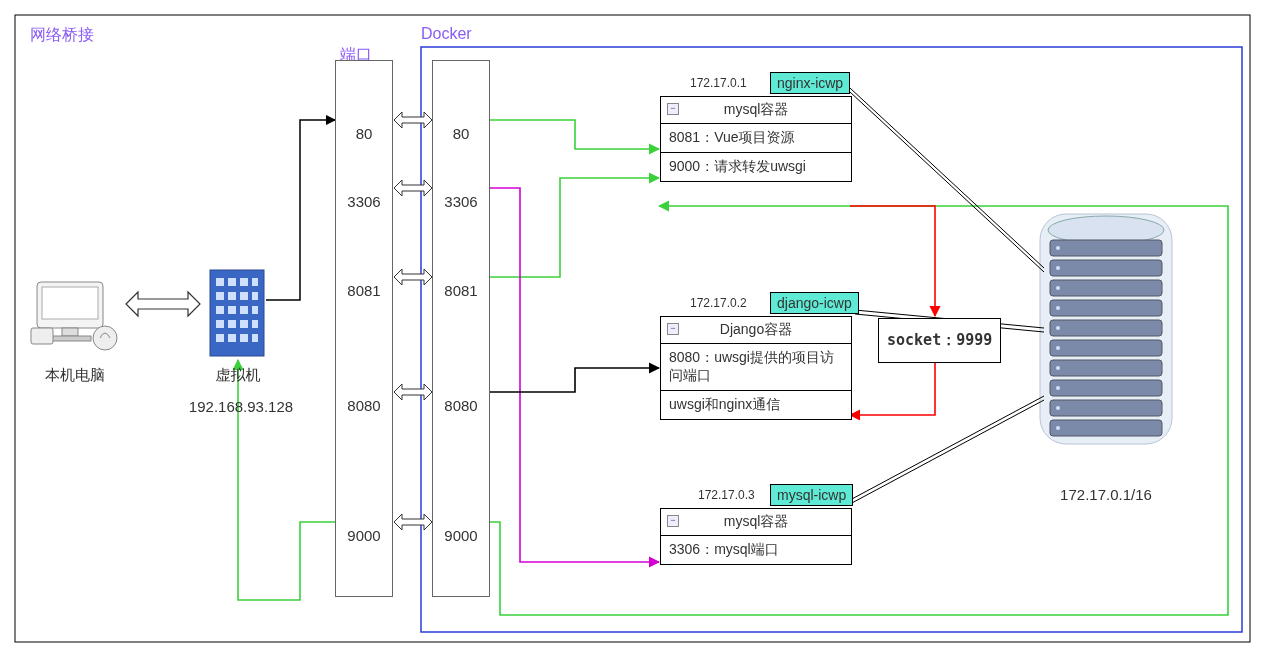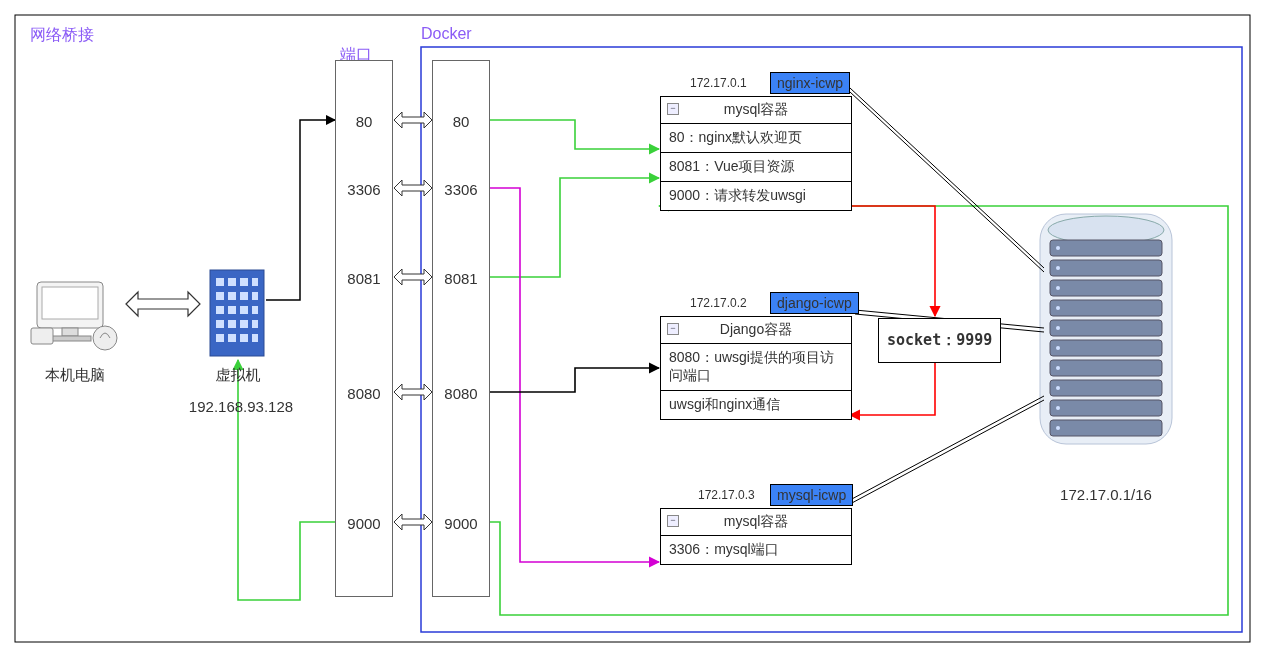--- a/index.html
+++ b/index.html
@@ -22,20 +22,21 @@
   }
   .port-col {
     position: absolute;
     background: #fff;
     border: 1px solid #666;
   }
   .port-cell {
     position: absolute;
     text-align: center;
     font-size: 15px;
+    margin-top: 12px;
   }
   .container-box {
     position: absolute;
     border: 1px solid #000;
     background: #fff;
     z-index: 5;
   }
   .container-title {
     border-bottom: 1px solid #000;
     text-align: center;
@@ -57,21 +58,21 @@
   }
   .container-row {
     padding: 5px 8px;
     border-top: 1px solid #000;
     font-size: 14px;
   }
   .container-row:first-of-type { border-top: none; }
   .tag-box {
     position: absolute;
     border: 1px solid #000;
-    background: #3b82f6;
+    background: #5eead4;
     padding: 2px 6px;
     font-size: 14px;
     z-index: 6;
   }
   .ip-label {
     position: absolute;
     font-size: 12px;
     z-index: 6;
   }
   .socket-box {
@@ -251,21 +252,20 @@
   </div>
 
   <div class="ip-label" style="left:690px; top:76px;">172.17.0.1</div>
   <div class="tag-box" style="left:770px; top:72px;">nginx-icwp</div>
   <div class="container-box" style="left:660px; top:96px; width:190px;">
     <div class="container-title">
       <span class="minus">−</span>
       <span>mysql容器</span>
     </div>
     <div>
-      <div class="container-row">80：nginx默认欢迎页</div>
       <div class="container-row">8081：Vue项目资源</div>
       <div class="container-row">9000：请求转发uwsgi</div>
     </div>
   </div>
 
   <div class="ip-label" style="left:690px; top:296px;">172.17.0.2</div>
   <div class="tag-box" style="left:770px; top:292px;">django-icwp</div>
   <div class="container-box" style="left:660px; top:316px; width:190px;">
     <div class="container-title">
       <span class="minus">−</span>

